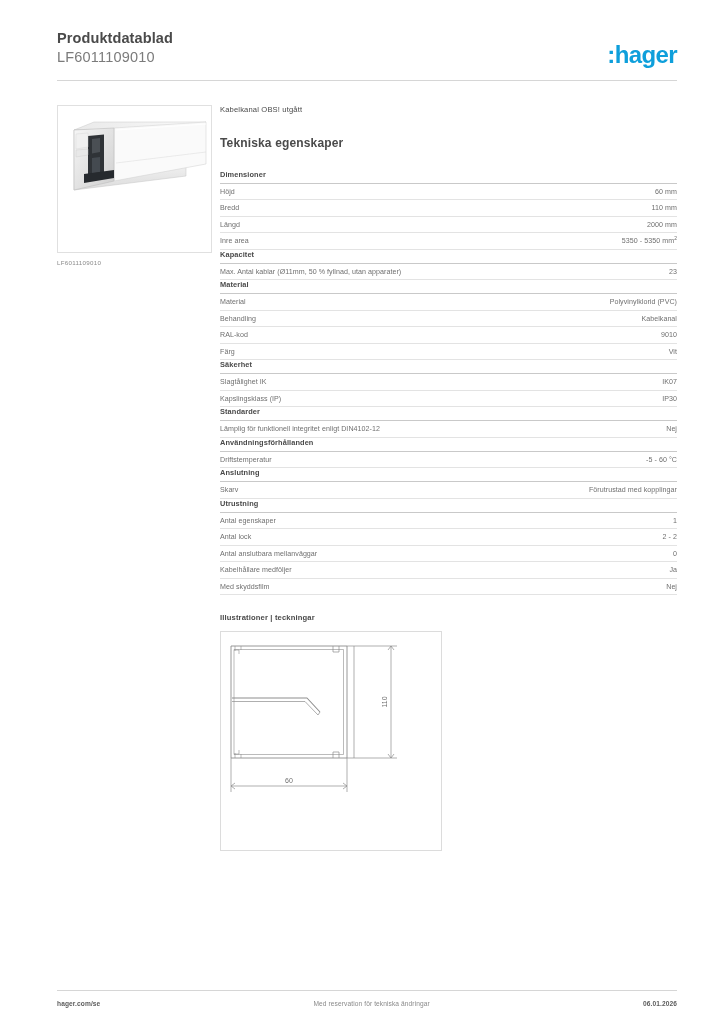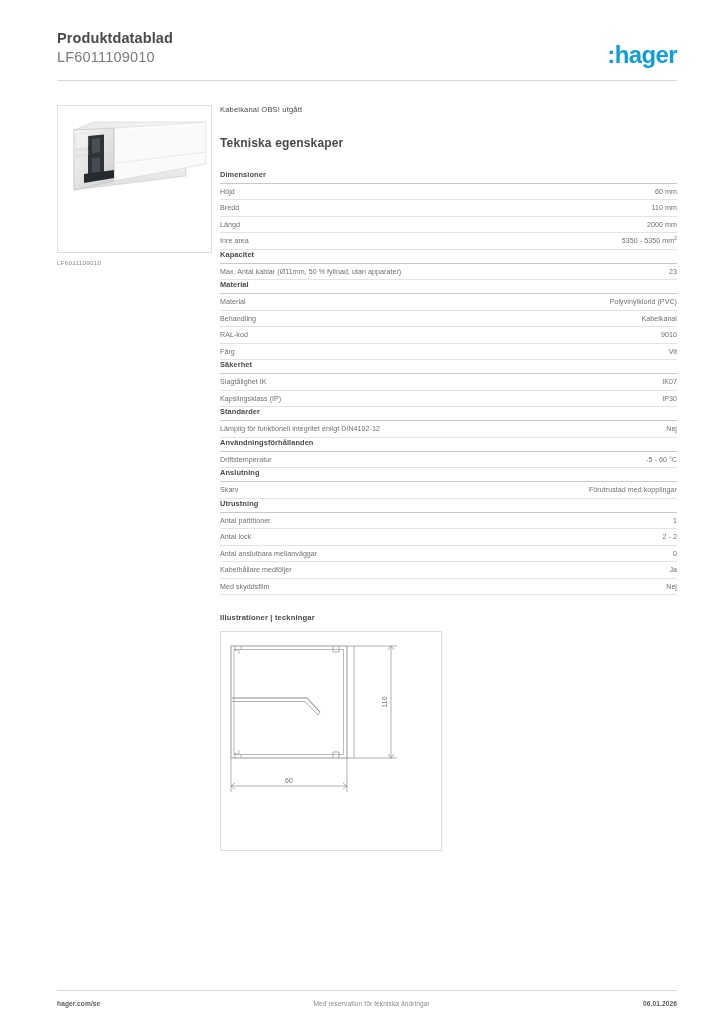--- a/index.html
+++ b/index.html
@@ -293,21 +293,21 @@
           <div class="group">
             <div class="group-head">Anslutning</div>
             <div class="spec-row">
               <div class="k">Skarv</div>
               <div class="v">Förutrustad med kopplingar</div>
             </div>
           </div>
           <div class="group">
             <div class="group-head">Utrustning</div>
             <div class="spec-row">
-              <div class="k">Antal partitioner</div>
+              <div class="k">Antal egenskaper</div>
               <div class="v">1</div>
             </div>
             <div class="spec-row">
               <div class="k">Antal lock</div>
               <div class="v">2 - 2</div>
             </div>
             <div class="spec-row">
               <div class="k">Antal anslutbara mellanväggar</div>
               <div class="v">0</div>
             </div>

